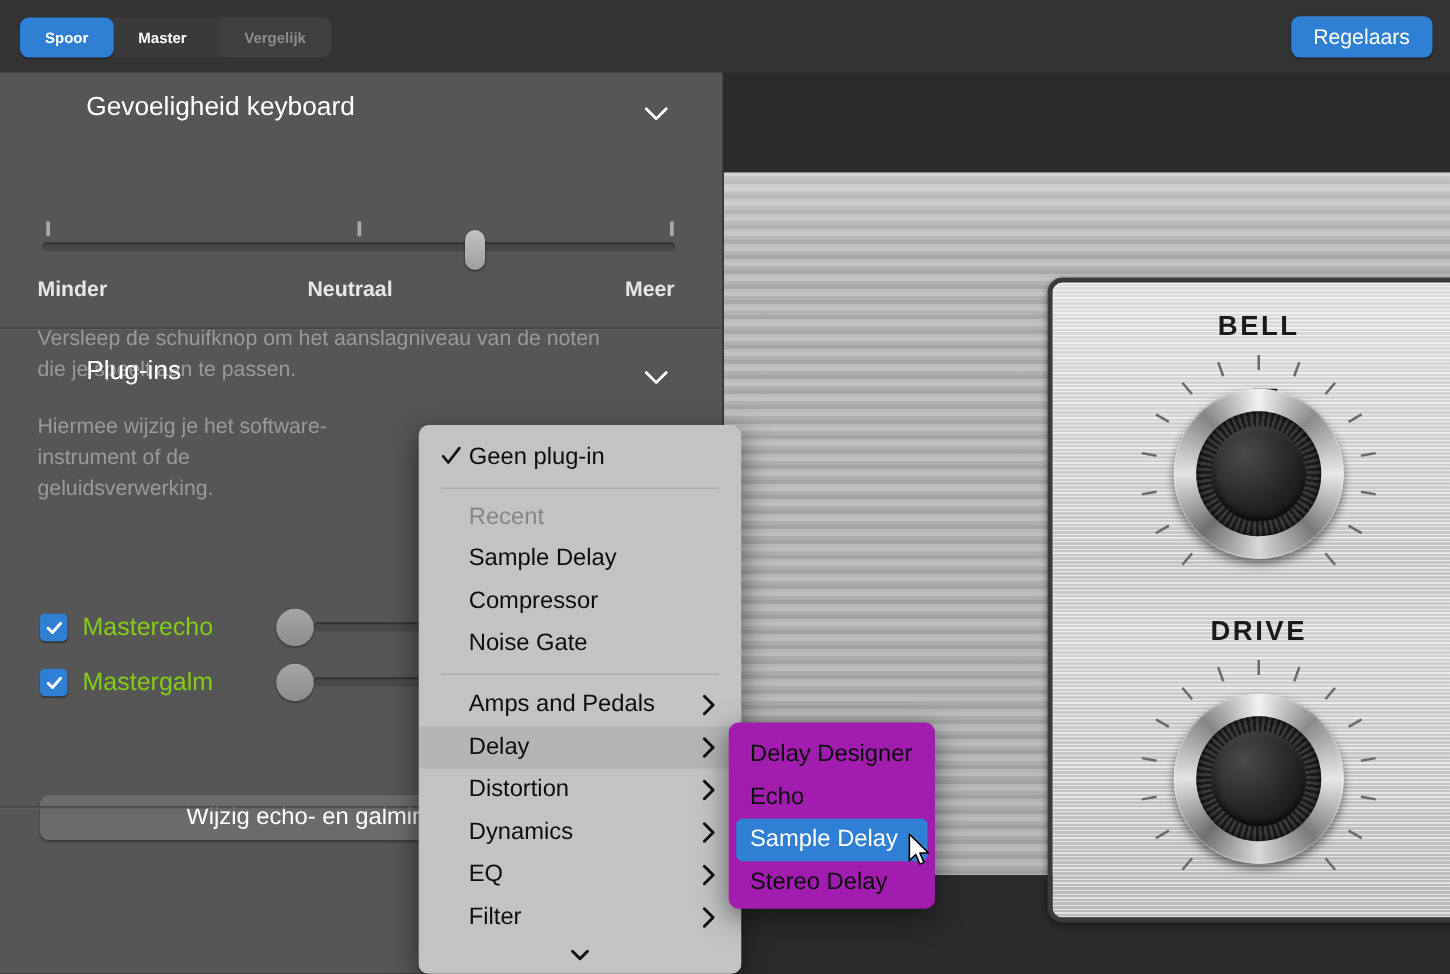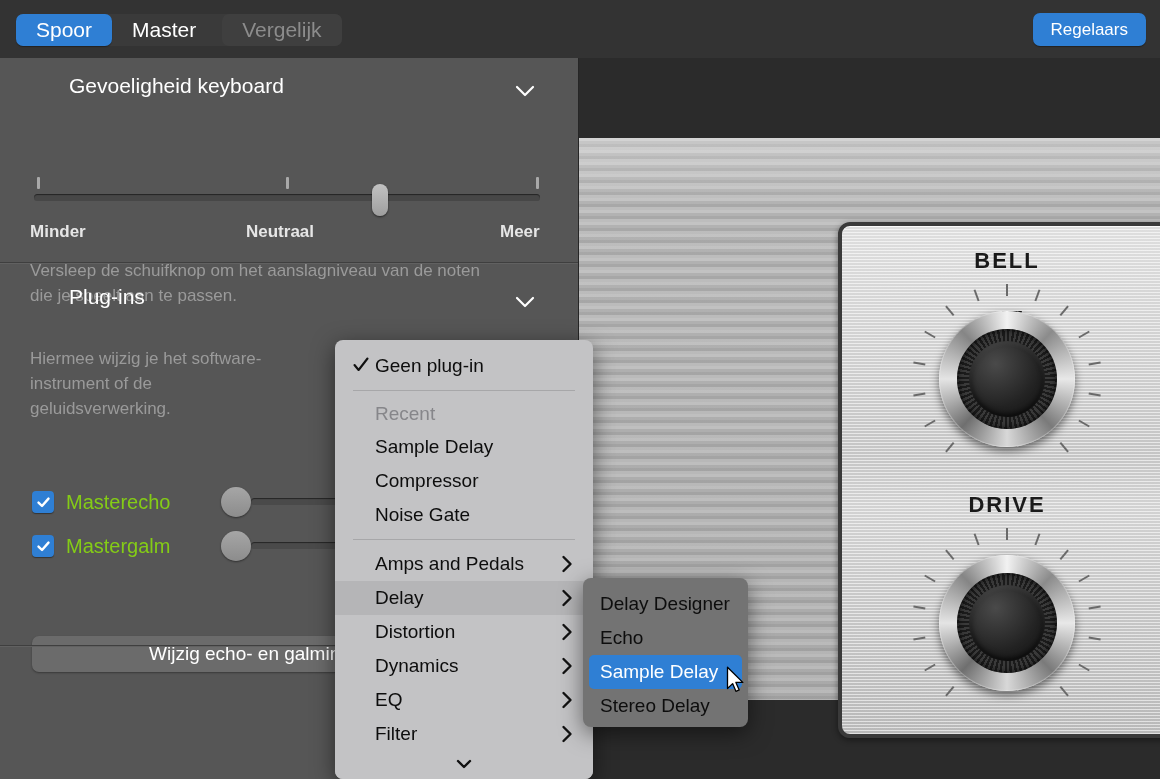--- a/index.html
+++ b/index.html
@@ -8,21 +8,21 @@
     font-family:"Liberation Sans","DejaVu Sans",sans-serif;
     -webkit-font-smoothing:antialiased;
   }
   #root{position:absolute;inset:0;background:#2b2b2b;}
 
   
   .toolbar{position:absolute;left:0;top:0;width:1160px;height:58px;background:#333333;}
   .seg-group{position:absolute;left:16px;top:14px;height:32px;display:flex;
     background:#3a3a3a;border-radius:7px;}
   .seg{height:32px;display:flex;align-items:center;justify-content:center;
-    padding:12px 20px;font-size:21px;color:#ffffff;border-radius:7px;box-sizing:border-box;}
+    padding:12px 20px;font-size:12px;color:#ffffff;border-radius:7px;box-sizing:border-box;font-weight:bold;}
   .seg.active{background:#2f7fd4;box-shadow:0 1px 1px rgba(0,0,0,.35);}
   .seg.dim{color:#8c8c8c;background:#3f3f3f;margin-left:6px;}
   .btn-primary{position:absolute;right:14px;top:13px;height:33px;
     background:#2f7fd4;border-radius:7px;display:flex;align-items:center;
     justify-content:center;padding:0 18px;color:#fff;font-size:17px;
     box-shadow:0 1px 1px rgba(0,0,0,.35);}
 
   
   .canvas{position:absolute;left:0;top:58px;width:1160px;height:721px;background:#2b2b2b;}
   .stripes{position:absolute;left:0;top:80px;width:1160px;height:562px;
@@ -119,21 +119,21 @@
   .mitem .check{position:absolute;left:18px;top:7px;}
   .msep{height:1px;background:#a7a7a9;margin:7px 18px;}
   .mheader{height:32px;display:flex;align-items:center;padding-left:40px;
     color:#86868a;box-sizing:border-box;}
   .arrow-r{position:absolute;right:20px;top:8px;}
   .menu-scroll{position:absolute;left:0;bottom:0;width:258px;height:30px;
     background:#c3c3c5;display:flex;align-items:center;justify-content:center;}
 
   
   .submenu{position:absolute;left:583px;top:578px;width:165px;height:149px;
-    background:#737373;border-radius:8px;box-shadow:0 6px 22px rgba(0,0,0,.5);
+    background:#a21caf;border-radius:8px;box-shadow:0 6px 22px rgba(0,0,0,.5);
     overflow:hidden;font-size:19px;color:#0d0d0d;padding-top:9px;box-sizing:border-box;}
   .sitem{height:34px;display:flex;align-items:center;padding-left:17px;box-sizing:border-box;}
   .sitem.sel{background:#2f7fd4;color:#fff;margin:0 6px;border-radius:5px;padding-left:11px;}
 
   .cursor{position:absolute;left:726px;top:666px;width:20px;height:28px;}
 </style>
 </head>
 <body>
 
 <div id="root">
@@ -238,21 +238,21 @@
 
     <div class="sect-head" style="position:absolute;top:205px;width:578px">
       <div class="sect-title" style="top:22px">Plug-ins</div>
       <div class="chev-down" style="top:28px">
         <svg width="22" height="22" viewBox="0 0 22 22">
             <path d="M3 7 L11 15 L19 7" fill="none" stroke="#ffffff" stroke-width="2.2" stroke-linecap="round" stroke-linejoin="round"></path>
           </svg>
       </div>
     </div>
 
-    <div class="helptext" style="top:288px;width:240px">Hiermee wijzig je het software-instrument of de geluidsverwerking.</div>
+    <div class="helptext" style="top:270px;width:240px">Hiermee wijzig je het software-instrument of de geluidsverwerking.</div>
 
     <div class="epiano-btn">E-Piano</div>
 
     <div class="cb-row" style="left:32px;top:430px">
       <div class="cbox">
         <svg width="15" height="15" viewBox="0 0 15 15">
             <path d="M2.5 7.6 L6 11 L12.5 3.6" fill="none" stroke="#fff" stroke-width="2.4" stroke-linecap="round" stroke-linejoin="round"></path>
           </svg>
       </div>
       <div class="cb-label">Masterecho</div>

